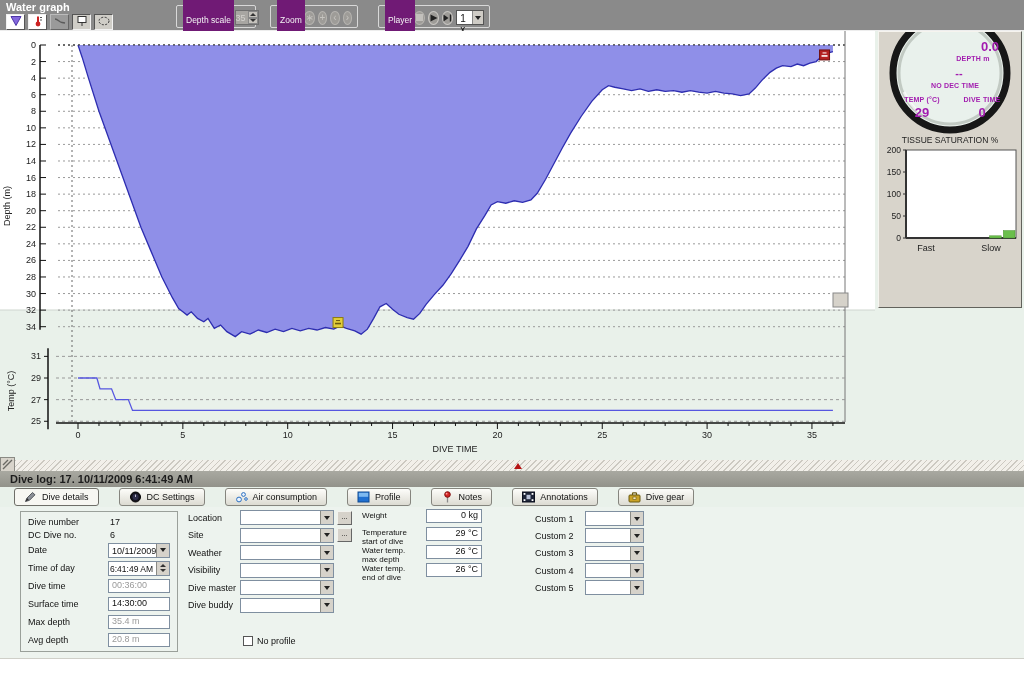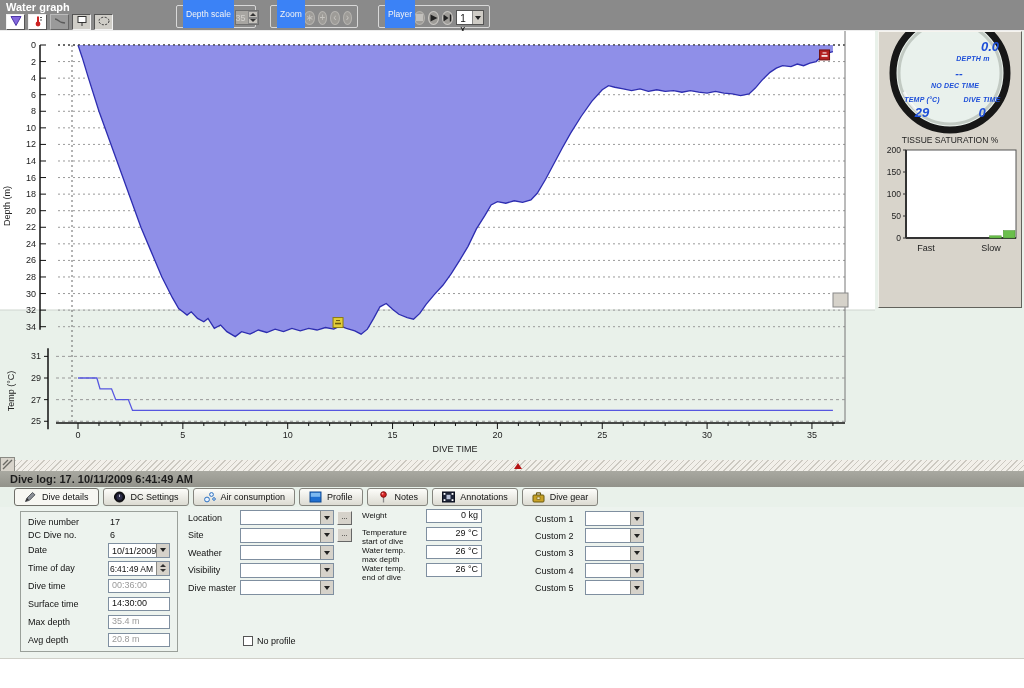--- a/index.html
+++ b/index.html
@@ -9,21 +9,21 @@
 
   
   .toolbar { position:absolute; left:0; top:0; width:1024px; height:31px; background:#8a8a8a; border-bottom:1px solid #ededed; }
   .tb-title { position:absolute; left:6px; top:1px; font-size:11px; font-weight:bold; color:#fff; }
   .tb-btns { position:absolute; left:6px; top:14px; display:flex; gap:3px; }
   .tbtn { width:19px; height:16px; display:flex; align-items:center; justify-content:center;
           border:1px solid; border-color:#f2f2f2 #555 #555 #f2f2f2; background:#fff; cursor:pointer; }
   .tbtn.flat { background:#9a9a9a; border-color:#bbb #666 #666 #bbb; }
   .tbtn.pressed { background:#cfcdc7; border-color:#555 #f2f2f2 #f2f2f2 #555; }
   .grp { position:absolute; top:5px; height:23px; border:1px solid #d8d8d8; border-radius:2px; }
-  .grp-label { position:absolute; top:-6px; left:6px; font-size:8.5px; color:#f4f4f4; background:#3b82f6; padding:9px 3px; line-height:10px; }
+  .grp-label { position:absolute; top:-6px; left:6px; font-size:8.5px; color:#f4f4f4; background:#701a75; padding:15px 3px; line-height:10px; }
   .grp-row { display:flex; align-items:center; height:100%; padding:2px 5px 0 5px; gap:3px;margin-left:16px; }
   .auto-lbl { font-size:9px; color:#fff; }
   .chk { width:10px; height:10px; background:#fff; border:1px solid #555; font-size:9px; line-height:9px; text-align:center; color:#111; cursor:pointer; }
   .spinbox { display:flex; width:36px; height:15px; border:1px solid #6f6f6f; background:#a8a6a2; }
   .spinbox .sp-val { flex:1; font-size:9px; color:#d4d2ce; text-align:right; padding:2px 2px 0 0; }
   .spincol { width:10px; display:flex; flex-direction:column; }
   .spincol .sp-b { flex:1; background:#c6c3bd; border:1px solid #888; display:flex; align-items:center; justify-content:center; cursor:pointer; }
   .arr-up { width:0; height:0; border-left:3px solid transparent; border-right:3px solid transparent; border-bottom:3px solid #333; }
   .arr-dn { width:0; height:0; border-left:3px solid transparent; border-right:3px solid transparent; border-top:3px solid #333; }
   .rbtn { width:14px; height:14px; border-radius:50%; display:flex; align-items:center; justify-content:center; font-size:10px; line-height:10px; cursor:pointer; }
@@ -32,39 +32,39 @@
   .mini-combo { display:flex; width:36px; height:15px; border:1px solid #555; background:#fff; }
   .mini-combo .mc-t { flex:1; font-size:10px; padding:2px 0 16px 3px; color:#111;border-radius:6px; }
   .mc-b { width:11px; background:#cfccc6; border-left:1px solid #888; display:flex; align-items:center; justify-content:center; cursor:pointer; }
 
   
   .chart-region { position:absolute; left:0; top:31px; width:875px; height:429px; background:#e9f1ea; }
 
   
   .right-panel { position:absolute; left:878px; top:31px; width:144px; height:277px; background:#d8d4cb;
                  border:1px solid; border-color:#f6f4ef #62625c #62625c #f6f4ef; overflow:hidden; }
-  .g-txt { position:absolute; color:#1d4ed8; text-align:center;font-style:italic; }
+  .g-txt { position:absolute; color:#a21caf; text-align:center; }
   .g-big { font-size:13px; font-weight:bold; }
   .g-sm  { font-size:7px; font-weight:bold; letter-spacing:0.2px; }
   .tissue-title { position:absolute; left:0; top:103px; width:100%; text-align:center; font-size:8.5px; color:#222; }
   .tissue-svg { position:absolute; left:0; top:114px; }
 
   
   .splitter { position:absolute; left:0; top:460px; width:1024px; height:11px;
               background:repeating-linear-gradient(135deg,#f2f0ea 0 3px,#ccc9c1 3px 4px); }
   .split-marker { position:absolute; left:514px; top:3px; width:0; height:0;
                   border-left:4px solid transparent; border-right:4px solid transparent; border-bottom:6px solid #b41414; }
   .split-handle { position:absolute; left:0; top:457px; width:15px; height:15px; background:#d8d4cb;
                   border:1px solid #8a8a84; display:flex; align-items:center; justify-content:center; cursor:pointer; }
 
   
   .dl-header { position:absolute; left:0; top:471px; width:1024px; height:16px;
                background:linear-gradient(#a9a9a1,#92928a); font-size:11px; font-weight:bold; color:#1c1c1c;
                line-height:16px; padding-left:10px; }
-  .tabs { position:absolute; left:14px; top:488px; display:flex; gap:4px; }
+  .tabs { position:absolute; left:14px; top:488px; display:flex; gap:20px; }
   .tab { height:18px; display:inline-flex; align-items:center; gap:5px; padding:0 9px; font-size:9px; color:#111;
          border:1px solid #85857e; border-radius:3px; background:linear-gradient(#fdfdfa,#dcdbd2); cursor:pointer; }
   .tab.sel { background:#f7f7f2; border-color:#6e6e68; }
   .ticon { width:13px; height:12px; display:inline-flex; }
 
   
   .form-area { position:absolute; left:0; top:507px; width:1024px; height:151px; background:#edf3ee;padding-left:12px; }
   .gbox { position:absolute; left:20px; top:4px; width:158px; height:141px; border:1px solid #9aa09a; padding:3px 7px; }
   .frow { display:flex; align-items:center; }
   .frow .lb { flex:1; font-size:9px; color:#111; }
@@ -545,20 +545,29 @@
     </div>
     <div class="frow">
       <span class="lb">Dive master</span>
       <span class="combo">
           <span class="cb-t"></span>
           <span class="cb-b">
             <i class="cb-arr"></i>
           </span>
         </span>
     </div>
+    <div class="frow">
+      <span class="lb">Dive buddy</span>
+      <span class="combo">
+          <span class="cb-t"></span>
+          <span class="cb-b">
+            <i class="cb-arr"></i>
+          </span>
+        </span>
+    </div>
   </div>
   <div class="chkrow">
     <span class="chkbox"></span>
     <span class="lb">No profile</span>
   </div>
 
   <div class="condcol">
     <div class="cgroup">
       <span class="lbs" style="padding-top:3px;">
           <span>Weight</span>

